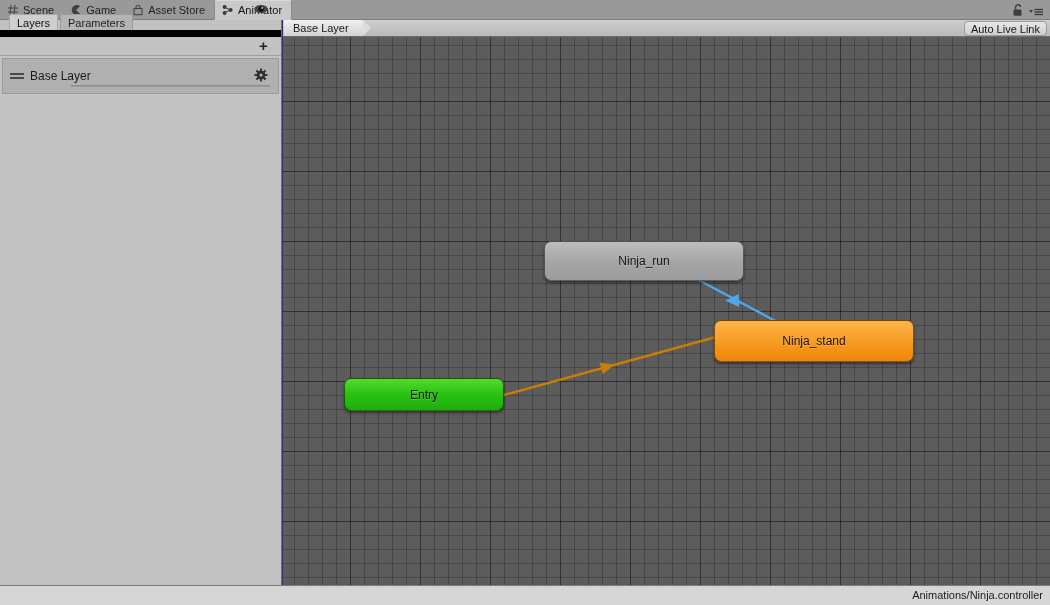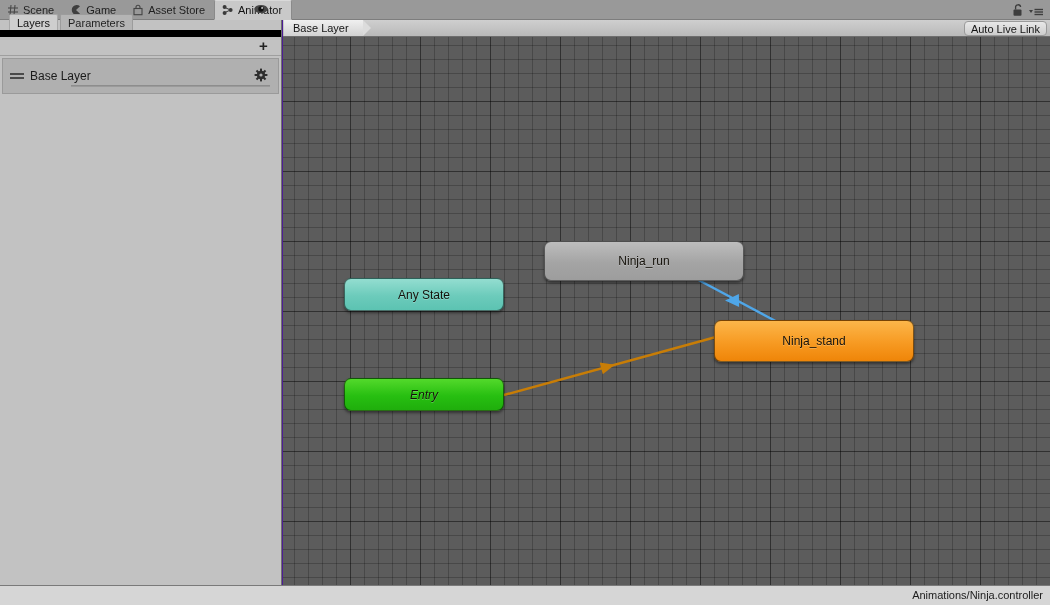--- a/index.html
+++ b/index.html
@@ -191,21 +191,21 @@
     border-radius: 7px;
     font-size: 12px;
     color: #15120b;
     display: flex; align-items: center; justify-content: center;
     box-shadow: 0 2px 3px rgba(0,0,0,0.45);
     border: 1px solid rgba(0,0,0,0.5);
     text-shadow: 0 1px 0 rgba(255,255,255,0.25);
   }
   .node-gray  { background: linear-gradient(to bottom,#bdbdbd 0%,#a4a4a4 55%,#9d9d9d 100%); }
   .node-orange{ background: linear-gradient(to bottom,#fcb64a 0%,#f79a22 55%,#ef8508 100%); }
-  .node-green { background: linear-gradient(to bottom,#53d92b 0%,#27bf11 55%,#1fae0c 100%); font-style: italic; }
+  .node-green { background: linear-gradient(to bottom,#53d92b 0%,#27bf11 55%,#1fae0c 100%); }
   .node-teal  { background: linear-gradient(to bottom,#93ddd0 0%,#6ccbbb 55%,#5cc3b2 100%); }
 
   
   .statusbar {
     position: absolute; left: 0; bottom: 0;
     width: 1050px; height: 20px;
     background: #d6d6d6;
     border-top: 1px solid #7a7a7a;
   }
   .status-text {
@@ -351,23 +351,20 @@
       <g>
         <line x1="221" y1="358" x2="433" y2="300" stroke="#c87d06" stroke-width="2.4"></line>
         <polygon points="318,323.5 332,329.5 318,335.5" fill="#c87d06" transform="rotate(-15.3 325 329.5)"></polygon>
       </g>
       <g>
         <line x1="500" y1="288" x2="408" y2="239" stroke="#4fa6e8" stroke-width="2.4"></line>
         <polygon points="456,257 442,263.5 456,270" fill="#4fa6e8" transform="rotate(-1 449 263.5)"></polygon>
       </g>
     </svg>
 
-    <div class="node node-teal" style="left:61px; top:258px; width:160px; height:33px;">
-      <span>Any State</span>
-    </div>
 
     <div class="node node-green" style="left:61px; top:358px; width:160px; height:33px;">
       <span>Entry</span>
     </div>
 
     <div class="node node-gray" style="left:261px; top:221px; width:200px; height:40px;justify-content:center;">
       <span>Ninja_run</span>
     </div>
 
     <div class="node node-orange" style="left:431px; top:300px; width:200px; height:42px;border-radius:7px;">

